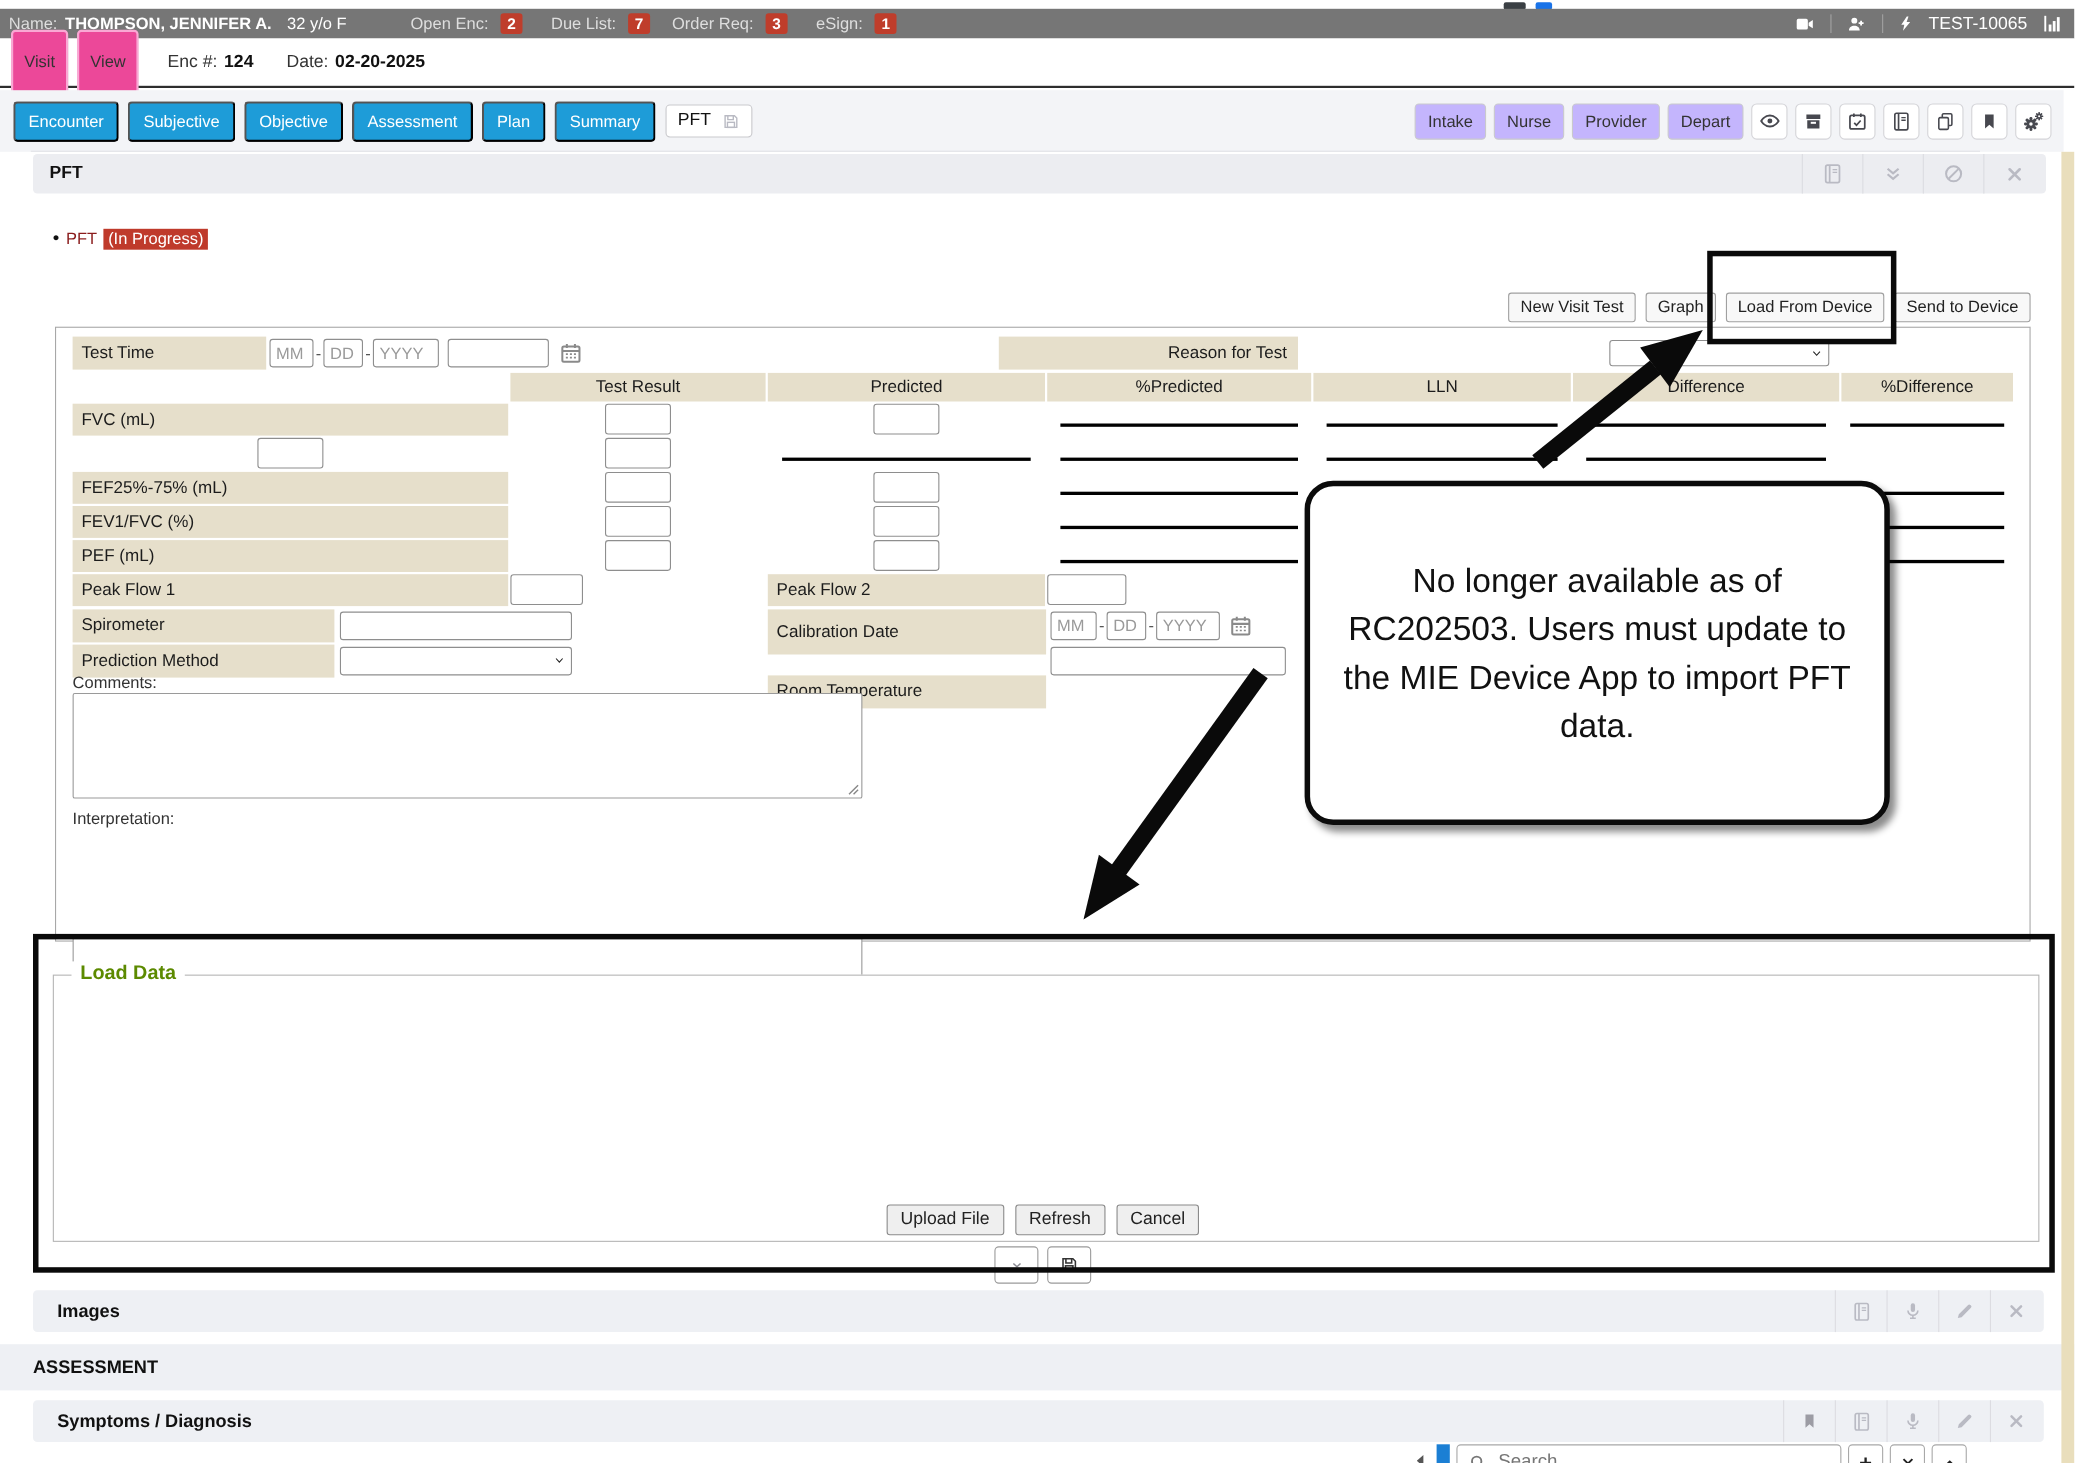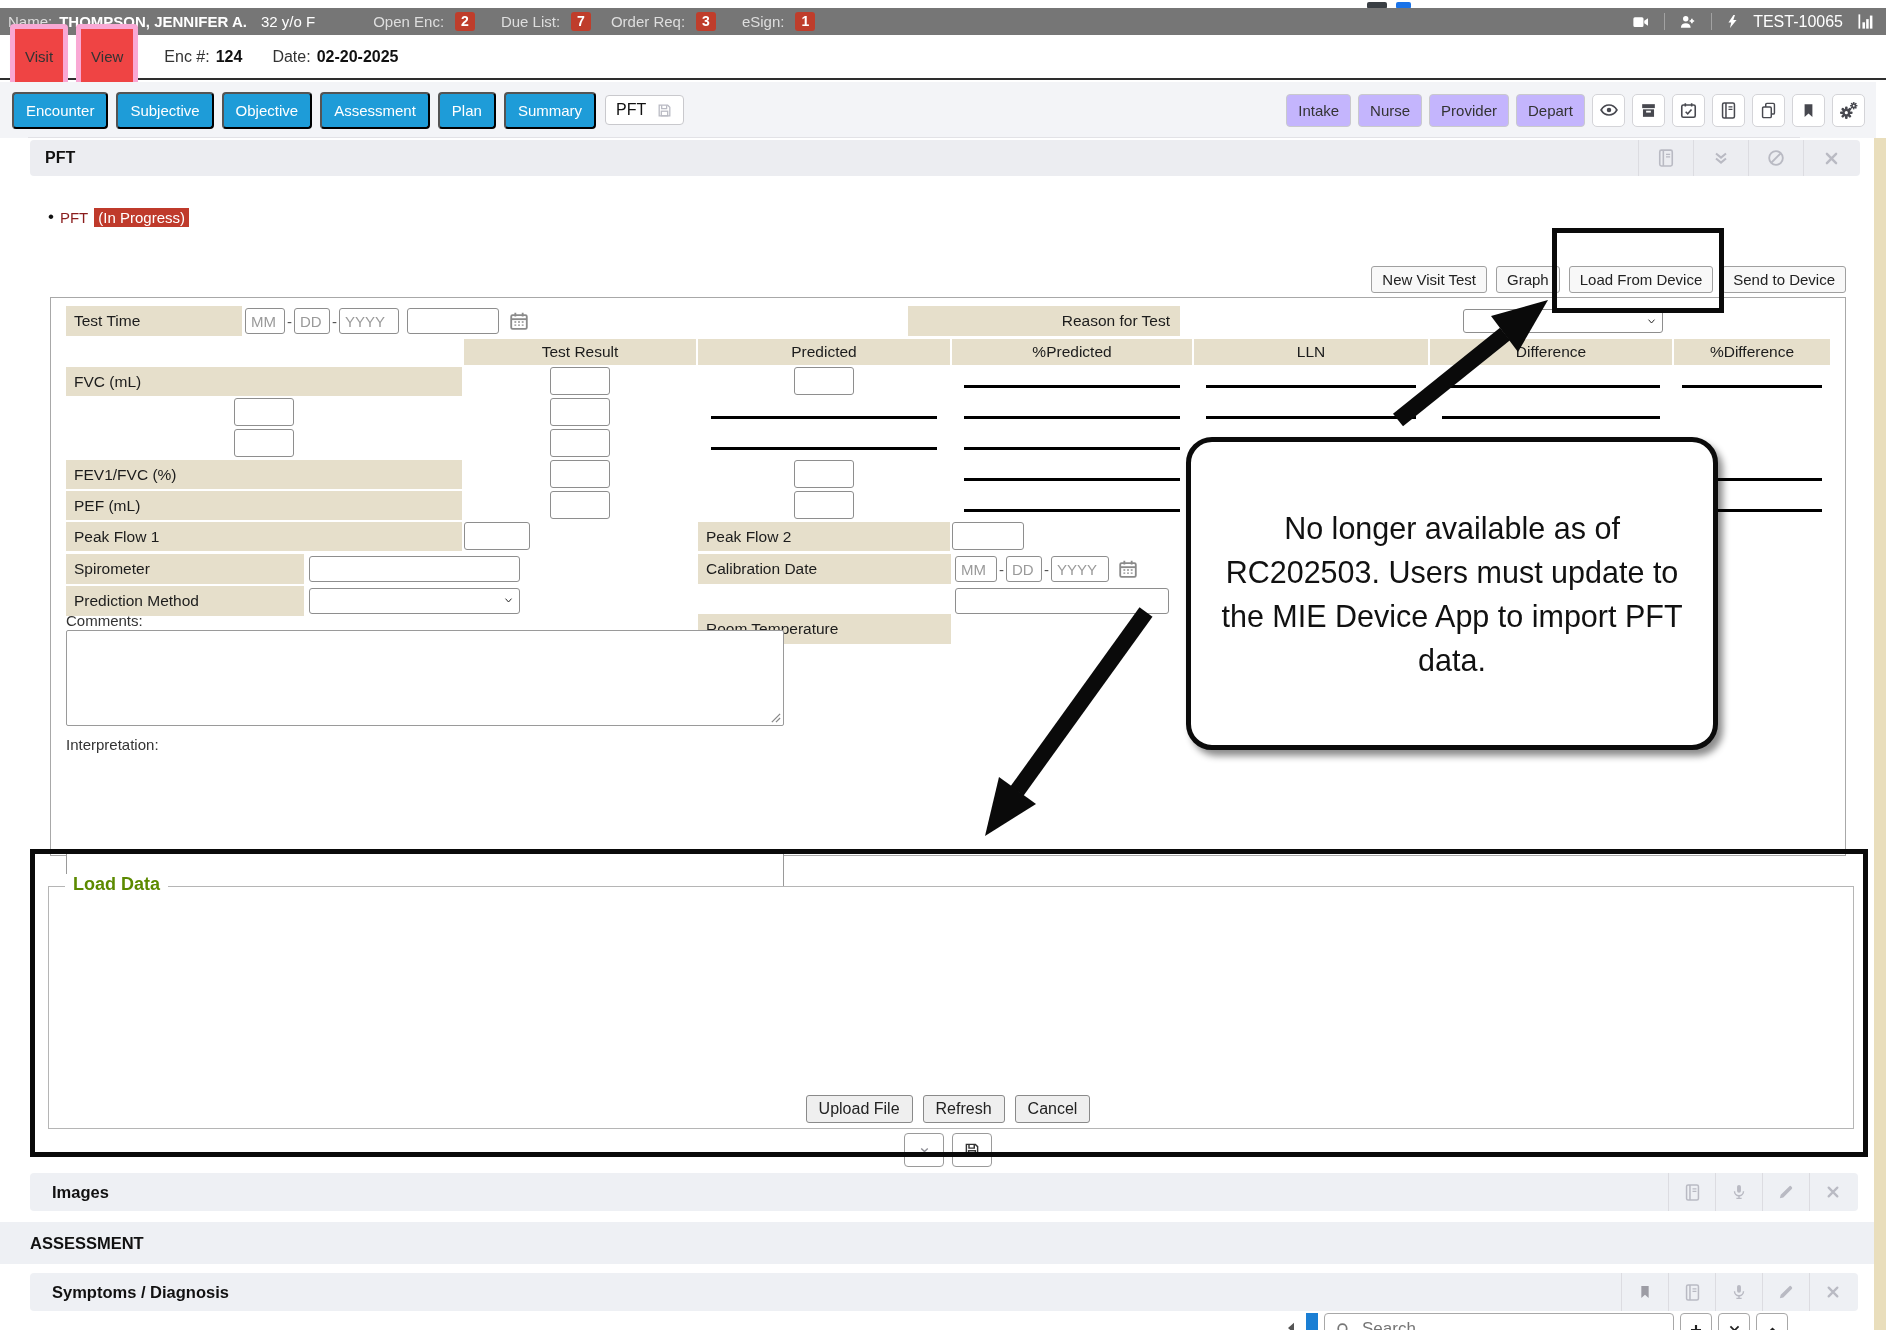--- a/index.html
+++ b/index.html
@@ -18,21 +18,21 @@
   #topbar .lbl{color:#dedede;}
   #topbar .val{color:#fff;font-weight:bold;}
   .badge{background:#bf3d2b;color:#fff;font-weight:bold;font-size:14px;padding:1px 6px;
          border-radius:3px;line-height:17px;}
   .tb-sep{width:1px;height:17px;background:#a2a2a2;}
   #topbar-right{position:absolute;right:10px;top:0;height:27px;display:flex;align-items:center;gap:13px;color:#fff;}
 
   
   #encbar{left:0;top:35px;width:1886px;height:45px;background:#fff;border-bottom:2px solid #2e2e2e;
           display:flex;align-items:center;font-size:16px;box-sizing:border-box;}
-  .enc-btn{background:#ef4444;border:5px solid #f9a8d4;border-radius:4px;padding:19px 10px;
+  .enc-btn{background:#ec4899;border:2px solid #f9a8d4;border-radius:4px;padding:19px 10px;
            font-size:15px;color:#333;box-shadow:0 1px 1px rgba(0,0,0,.06);}
   #encbar .lbl{color:#333;}
   #encbar .val{font-weight:bold;color:#111;}
 
   
   #toolbar{left:0;top:82px;width:1876px;height:56px;background:#f3f4f7;display:flex;align-items:center;}
   .tab-blue{background:#1e9cd8;color:#fff;border-radius:4px;padding:8px 12px;font-size:15px;}
   #pft-tab{background:#fff;border:1px solid #c9c9cd;border-radius:4px;padding:5px 10px;
            display:flex;align-items:center;gap:10px;font-size:16px;color:#111;}
   .btn-white{background:#c4b5fd;border:1px solid #c9c9cd;border-radius:4px;padding:7px 11px;
@@ -382,20 +382,21 @@
           <span class="uline"></span>
         </div>
       <div class="cell">
           <span class="uline"></span>
         </div>
       <div class="cell">
           <span class="uline"></span>
         </div>
     </div>
     <div class="frow cols" style="top:131px;height:29px;">
+      <div class="beige">FEF25%-75% (mL)</div>
       <div class="cell">
           <span class="sq"></span>
         </div>
       <div class="cell">
           <span class="sq"></span>
         </div>
       <div class="cell">
           <span class="uline"></span>
         </div>
       <div class="cell">
@@ -461,21 +462,21 @@
           <span class="sq" style="margin:0;width:70px;"></span>
         </div>
       <div></div>
         <div></div>
         <div></div>
     </div>
 
     <div class="frow" style="top:256px;height:30px;">
       <div class="beige" style="position:absolute;left:0;width:238px;height:30px;">Spirometer</div>
       <input class="ti" style="position: absolute; left: 243px; width: 211px; top: 2px;">
-      <div class="beige" style="position:absolute;left:632px;width:253px;height:30px;">Calibration Date</div>
+      <div class="beige" style="position:absolute;left:632px;width:253px;height:41px;">Calibration Date</div>
       <div style="position:absolute;left:889px;top:2px;display:flex;align-items:center;">
         <input class="ti" style="width: 42px;" placeholder="MM">
         <span class="dash">-</span>
         <input class="ti" style="width: 36px;" placeholder="DD">
         <span class="dash">-</span>
         <input class="ti" style="width: 58px;" placeholder="YYYY">
         <span style="margin-left:8px;color:#8a8a8a;">
           <svg class="ic" width="22" height="22" viewBox="0 0 24 24">
               <rect x="3.5" y="5.5" width="17" height="15" rx="1.5" fill="none" stroke="currentColor" stroke-width="2"></rect>
               <path d="M3.5 10h17" stroke="currentColor" stroke-width="2"></path>

